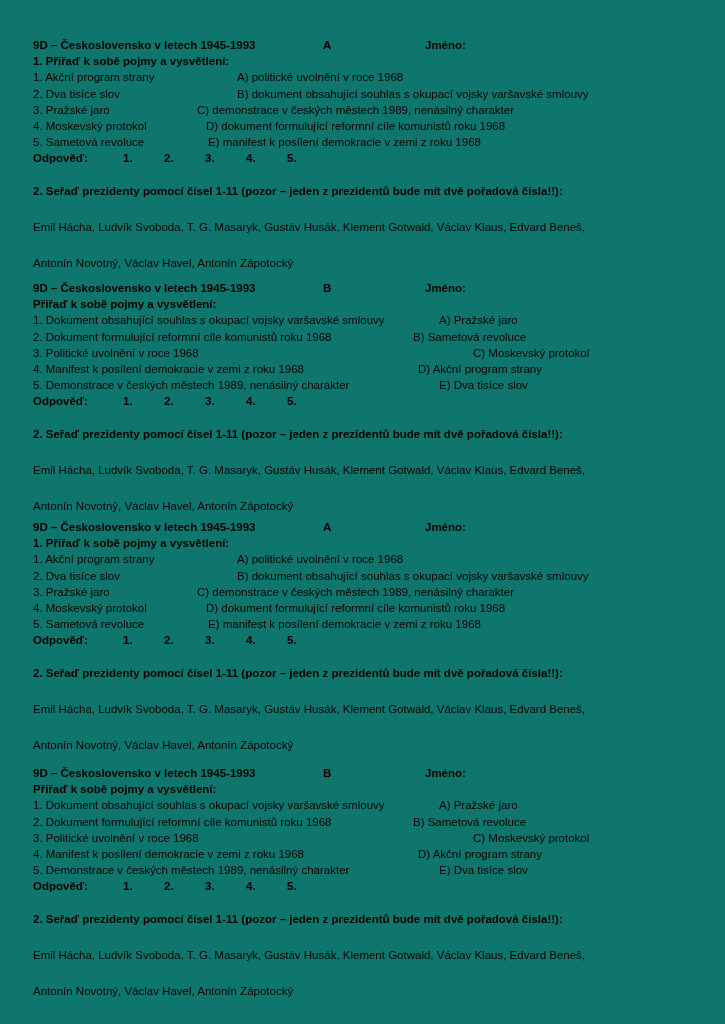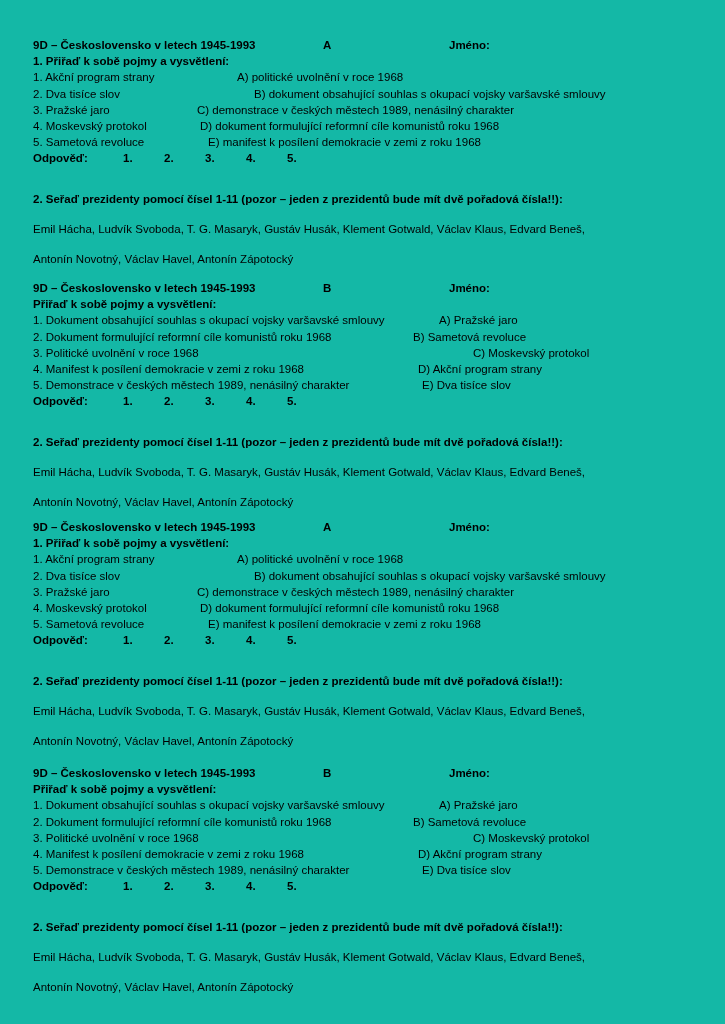--- a/index.html
+++ b/index.html
@@ -1,43 +1,43 @@
 <!DOCTYPE html>
 <html><head>
 <meta charset="utf-8">
 <style>
   html,body{margin:0;padding:0;background:#ffffff;}
   .page{
     position:relative;
     width:725px;height:1024px;
-    background:#14b8a6;
+    background:#0f766e;
     color:#000000;
     font-family:"Liberation Sans",sans-serif;
     font-size:11.5px;
     line-height:16.2px;
     overflow:hidden;
   }
   .section{position:absolute;left:33px;width:672px;}
   .s1{top:37px}
   .s2{top:280px}
   .s3{top:519px}
   .s4{top:765px}
   .row{position:relative;white-space:nowrap;height:16.2px;}
   .b{font-weight:bold;}
   .abs{position:absolute;top:0;}
   .vletter{left:290px;}
-  .jmeno{left:416px;}
+  .jmeno{left:392px;}
   
-  .optA0{left:204px}.optA1{left:221px}.optA2{left:164px}.optA3{left:167px}.optA4{left:175px}
+  .optA0{left:204px}.optA1{left:204px}.optA2{left:164px}.optA3{left:173px}.optA4{left:175px}
   
-  .optB0{left:406px}.optB1{left:380px}.optB2{left:440px}.optB3{left:385px}.optB4{left:389px}
+  .optB0{left:406px}.optB1{left:380px}.optB2{left:440px}.optB3{left:385px}.optB4{left:406px}
   
   .ans0{left:90px}.ans1{left:131px}.ans2{left:172px}.ans3{left:213px}.ans4{left:254px}
-  .q2{margin-top:24px;white-space:nowrap;}
-  .names{margin-top:14px;white-space:nowrap;}
+  .q2{margin-top:16px;white-space:nowrap;}
+  .names{margin-top:20px;white-space:nowrap;}
 </style>
 </head>
 <body>
 
 <div class="page">
 
   <div class="section s1">
     <div class="row b">
       <span>9D – Československo v letech 1945-1993</span>
       <span class="abs vletter">A</span>

